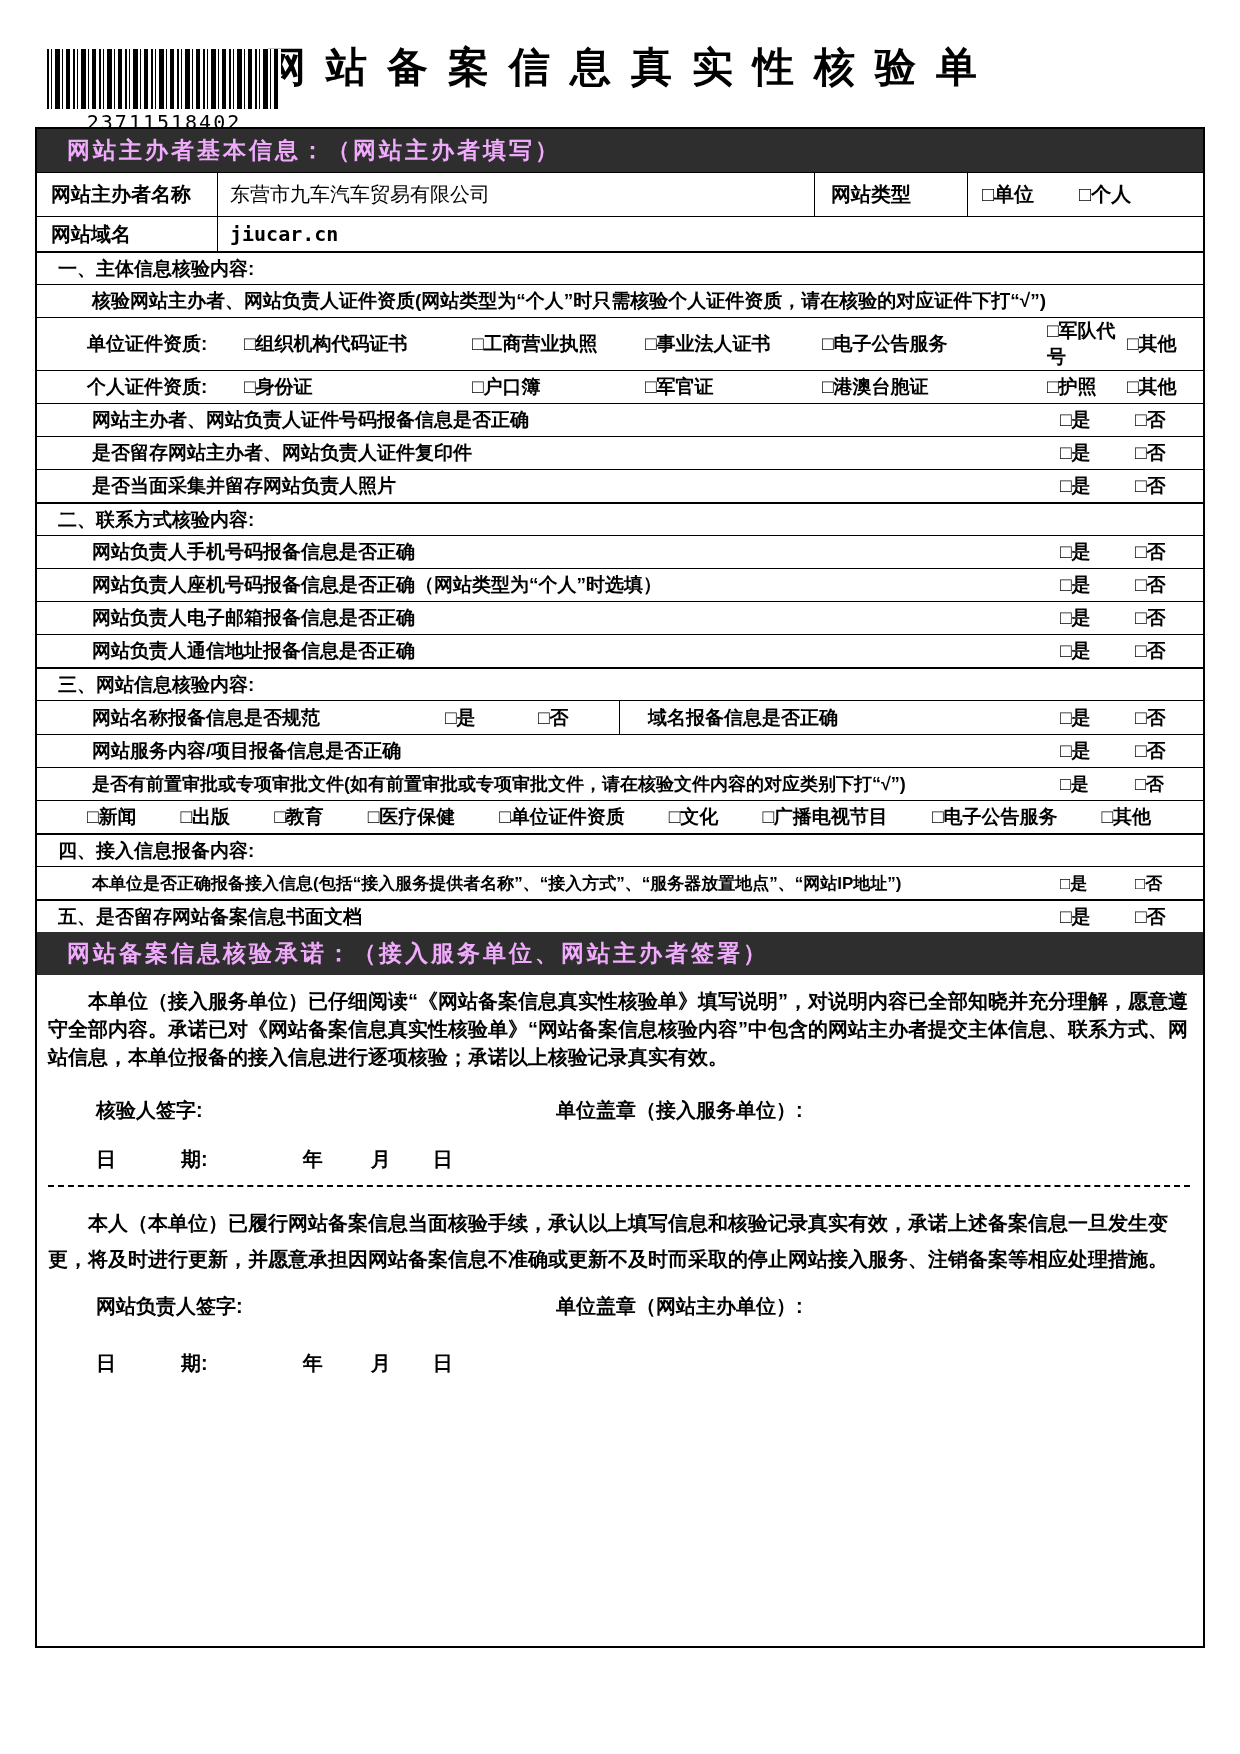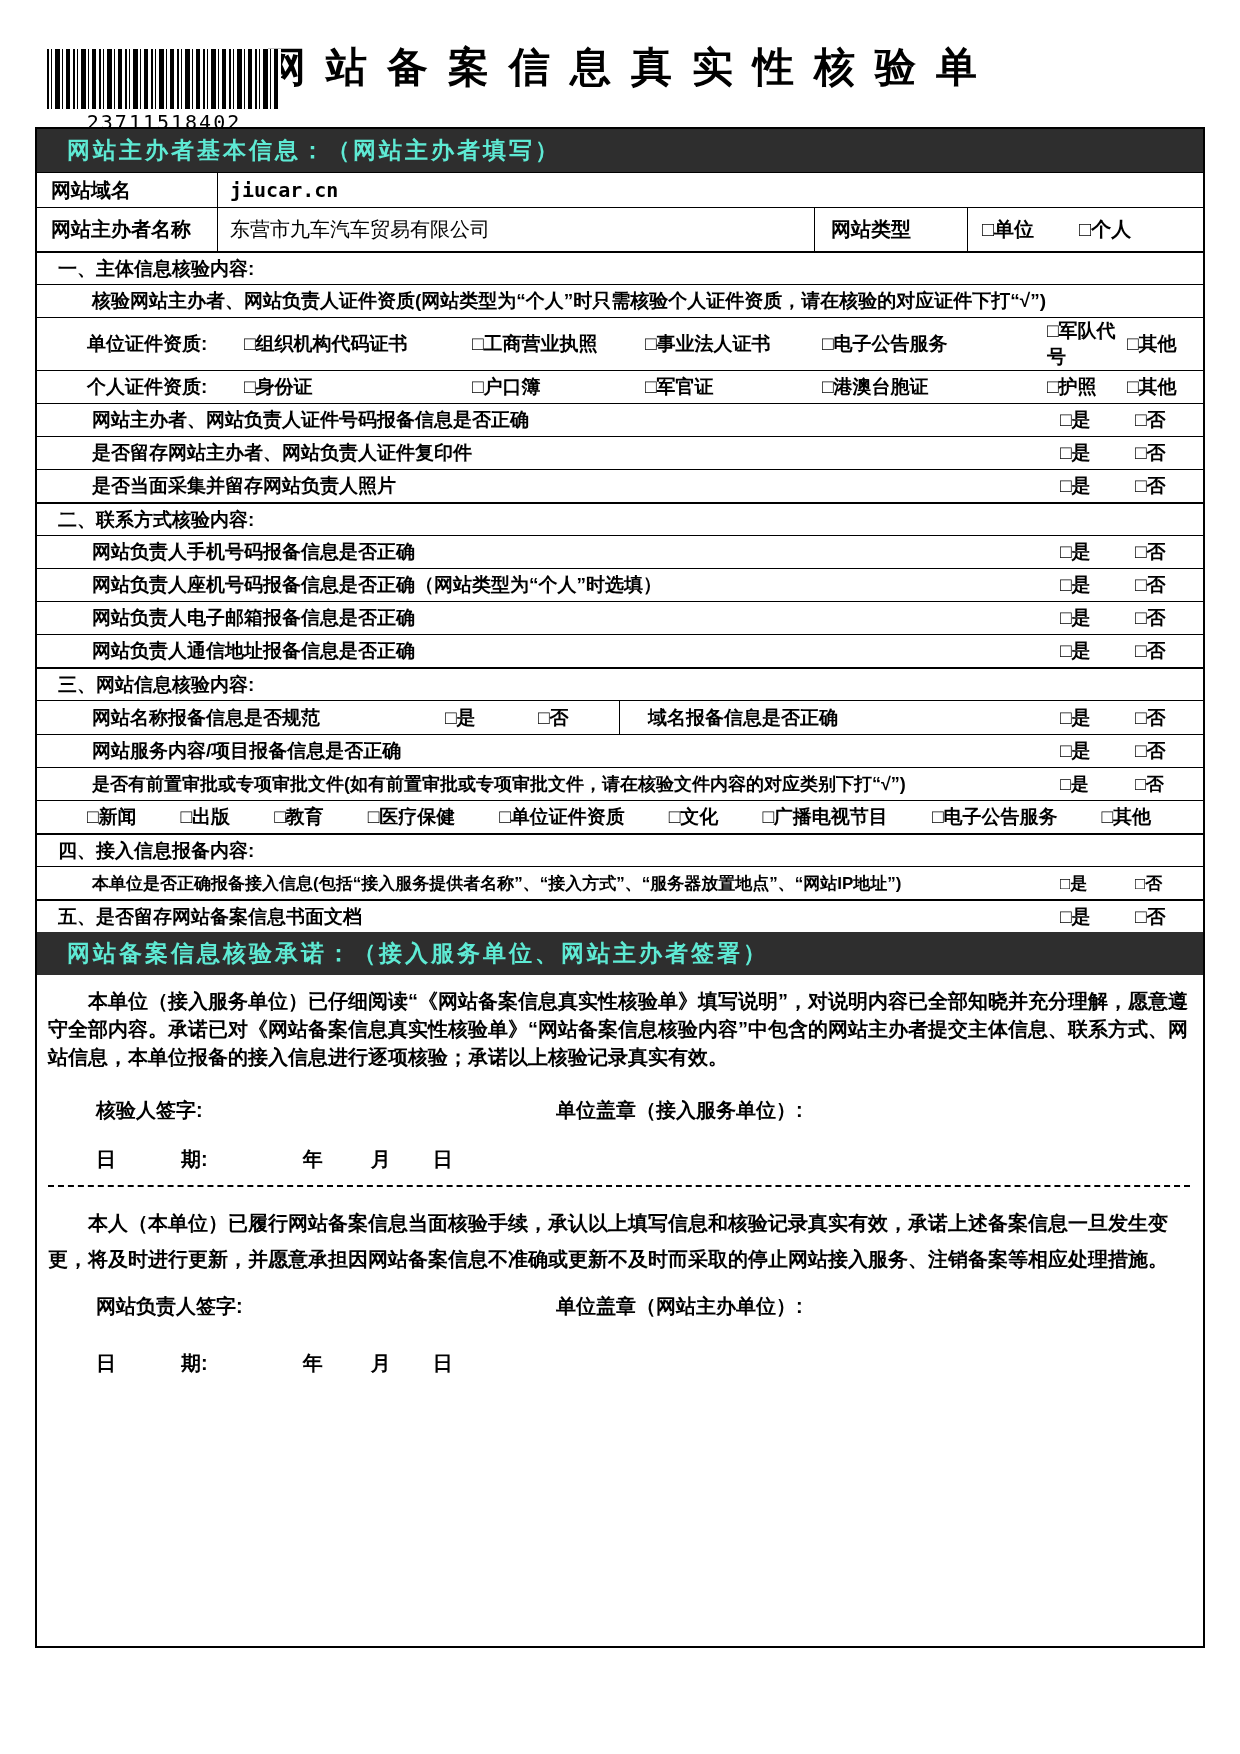--- a/index.html
+++ b/index.html
@@ -15,21 +15,21 @@
       #000 0 2px, #fff 2px 4px, #000 4px 5px, #fff 5px 8px,
       #000 8px 13px, #fff 13px 15px, #000 15px 16px, #fff 16px 19px,
       #000 19px 23px, #fff 23px 26px); }
   .barcode-num { text-align: center; font-family: "DejaVu Sans Mono", monospace;
     font-weight: 400; font-size: 20px; letter-spacing: 2px; margin-top: 1px; }
   .title { text-align: center; font-size: 41px; letter-spacing: 20px;
     padding: 12px 0 0 22px; white-space: nowrap; }
 
   
   .form { border: 2px solid #000; margin-top: 3px; }
-  .bar { background: #2e2e2e; color: #5eead4; font-size: 23px; letter-spacing: 3px;
+  .bar { background: #2e2e2e; color: #f0abfc; font-size: 23px; letter-spacing: 3px;
     height: 43px; display: flex; align-items: center; padding-left: 30px; }
 
   
   .birow { display: flex; align-items: stretch; border-top: 1px solid #000; }
   .birow .cell { display: flex; align-items: center; font-size: 20px; }
   .h44 { height: 44px; } .h35 { height: 35px; }
   .lab { width: 181px; padding-left: 14px; border-right: 1px solid #000; }
   .val { flex: 1; font-weight: 400; padding-left: 12px; }
   .typ { width: 154px; padding-left: 16px; border-left: 1px solid #000; margin-left: -1px; border-right: 1px solid #000; }
   .opts-cell { width: 235px; display: flex; gap: 45px; padding-left: 14px; }
@@ -79,33 +79,33 @@
       <div class="barcode"></div>
       <div class="barcode-num">23711518402</div>
     </div>
     <div class="title">网站备案信息真实性核验单</div>
   </div>
 
   <div class="form">
 
     <div class="bar">网站主办者基本信息：（网站主办者填写）</div>
 
-    <div class="birow h35">
-      <div class="cell lab">网站域名</div>
-      <div class="cell val mono">jiucar.cn</div>
-    </div>
-
     <div class="birow h44">
       <div class="cell lab">网站主办者名称</div>
       <div class="cell val">东营市九车汽车贸易有限公司</div>
       <div class="cell typ">网站类型</div>
       <div class="cell opts-cell">
         <span>□单位</span>
         <span>□个人</span>
       </div>
+    </div>
+
+    <div class="birow h35">
+      <div class="cell lab">网站域名</div>
+      <div class="cell val mono">jiucar.cn</div>
     </div>
 
 
     <div class="crow sec">
       <div class="sec-text">一、主体信息核验内容:</div>
     </div>
 
     <div class="crow">
       <div class="q-text">核验网站主办者、网站负责人证件资质(网站类型为“个人”时只需核验个人证件资质，请在核验的对应证件下打“√”)</div>
     </div>

